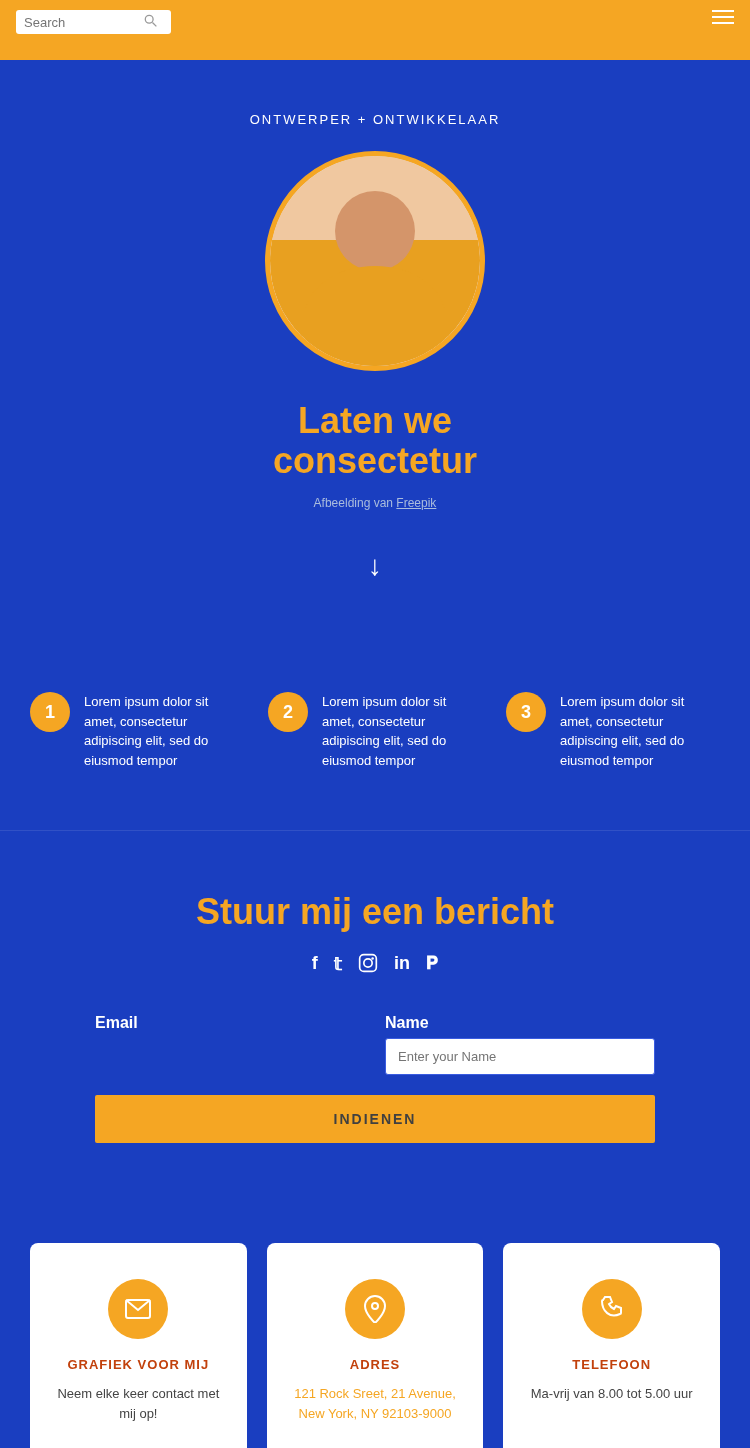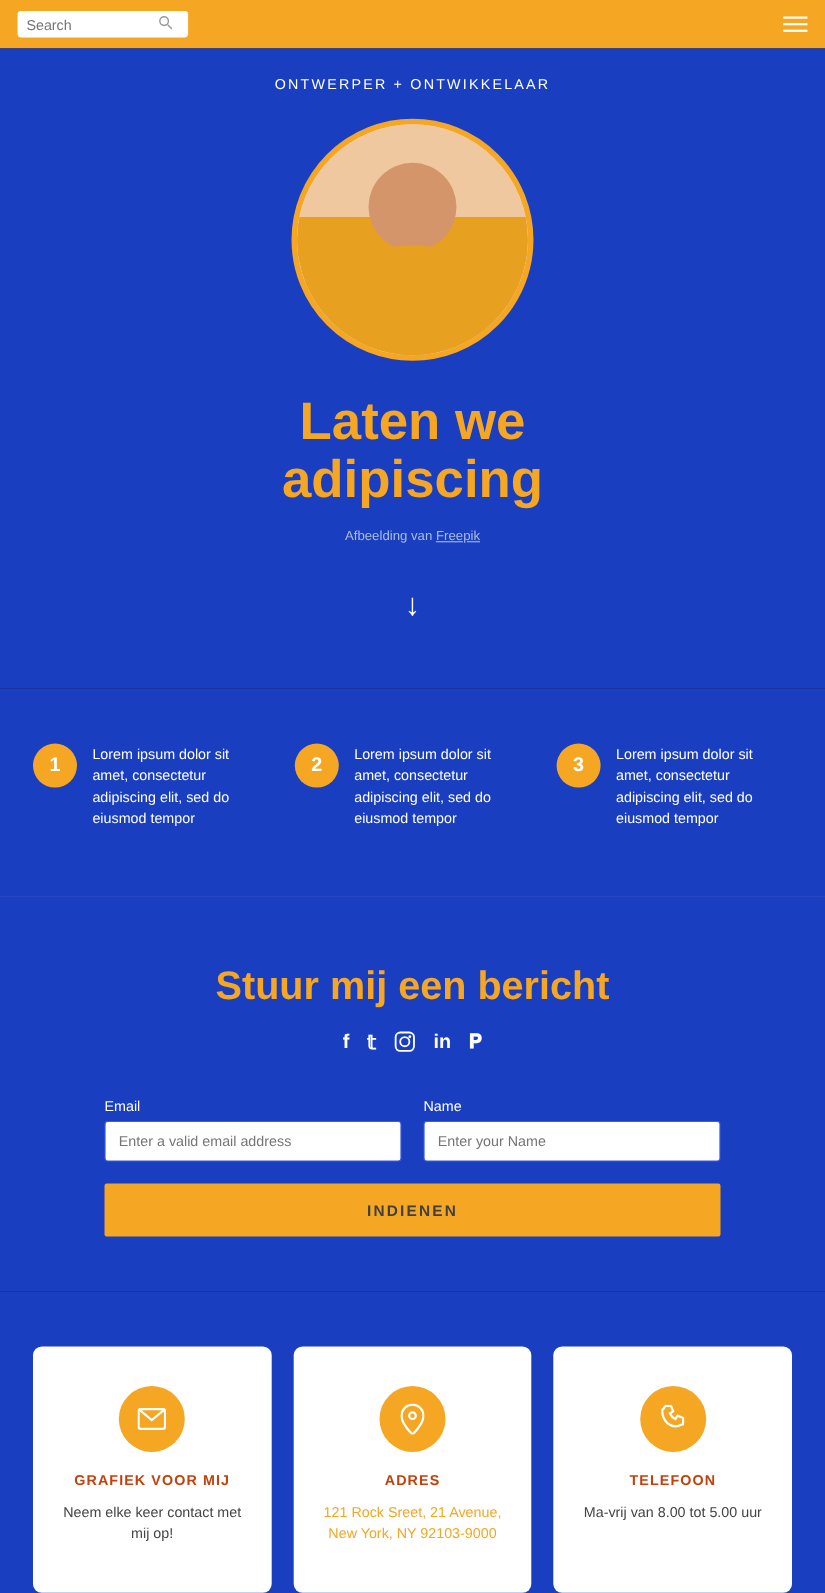--- a/index.html
+++ b/index.html
@@ -2,24 +2,24 @@
 <html><head>
   <meta charset="utf-8">
   <style>
     * { margin: 0; padding: 0; box-sizing: border-box; }
     body { font-family: Arial, sans-serif; width: 750px; background: #1a1a2e; }
 
     
     .header {
       background: #f5a623;
       display: flex;
-      align-items: center;
+      align-items: flex-start;
       justify-content: space-between;
       padding: 10px 16px;
-      height: 44px;
+      height: 60px;
     }
     .search-bar {
       display: flex;
       align-items: center;
       background: white;
       border: none;
       border-radius: 3px;
       padding: 4px 8px;
       width: 155px;
     }
@@ -44,21 +44,21 @@
       display: block;
       width: 22px;
       height: 2px;
       background: white;
     }
 
     
     .hero {
       background: #1a3ec0;
       text-align: center;
-      padding: 25px 20px 60px;
+      padding: 52px 20px 60px;
     }
     .hero-subtitle {
       color: white;
       font-size: 13px;
       letter-spacing: 2px;
       text-transform: uppercase;
       margin-bottom: 24px;
     }
     .avatar-circle {
       width: 220px;
@@ -96,21 +96,21 @@
       height: 100px;
       background: #e8a020;
       border-radius: 50% 50% 0 0;
       position: absolute;
       bottom: 0;
       left: 50%;
       transform: translateX(-50%);
     }
     .hero-title {
       color: #f5a623;
-      font-size: 48px;
+      font-size: 36px;
       font-weight: bold;
       line-height: 1.1;
       margin-bottom: 16px;
     }
     .hero-image-credit {
       color: #aabcdd;
       font-size: 12px;
       margin-bottom: 40px;
     }
     .hero-image-credit a {
@@ -193,23 +193,24 @@
       gap: 20px;
       max-width: 560px;
       margin: 0 auto 16px;
     }
     .form-group {
       flex: 1;
       text-align: left;
     }
     .form-group label {
       color: white;
-      font-size: 13px;
+      font-size: 16px;
       display: block;
       margin-bottom: 6px;
+      font-weight: bold;
     }
     .form-group input {
       width: 100%;
       padding: 10px 12px;
       border: 1px solid #3a5ce0;
       border-radius: 3px;
       font-size: 13px;
       background: white;
       color: #555;
       outline: none;
@@ -300,21 +301,21 @@
 
   <div class="avatar-circle">
     <div class="person-figure">
       <div class="person-head"></div>
       <div class="person-body"></div>
     </div>
   </div>
 
   <h1 class="hero-title">
     <span>Laten we</span><br>
-    <span>adipiscing</span>
+    <span>consectetur</span>
   </h1>
 
   <p class="hero-image-credit">
     <span>Afbeelding van</span>
     <a href="#">Freepik</a>
   </p>
 
   <span class="down-arrow">↓</span>
 </section>
 
@@ -352,21 +353,20 @@
         <circle cx="17.5" cy="6.5" r="1.5" fill="white" stroke="none"></circle>
       </svg>
     </span>
     <span class="social-icon">in</span>
     <span class="social-icon">𝐏</span>
   </div>
 
   <div class="form-row">
     <div class="form-group">
       <label>Email</label>
-      <input type="email" placeholder="Enter a valid email address" style="">
     </div>
     <div class="form-group">
       <label>Name</label>
       <input type="text" placeholder="Enter your Name" style="">
     </div>
   </div>
 
   <button class="submit-btn">INDIENEN</button>
 </section>
 

